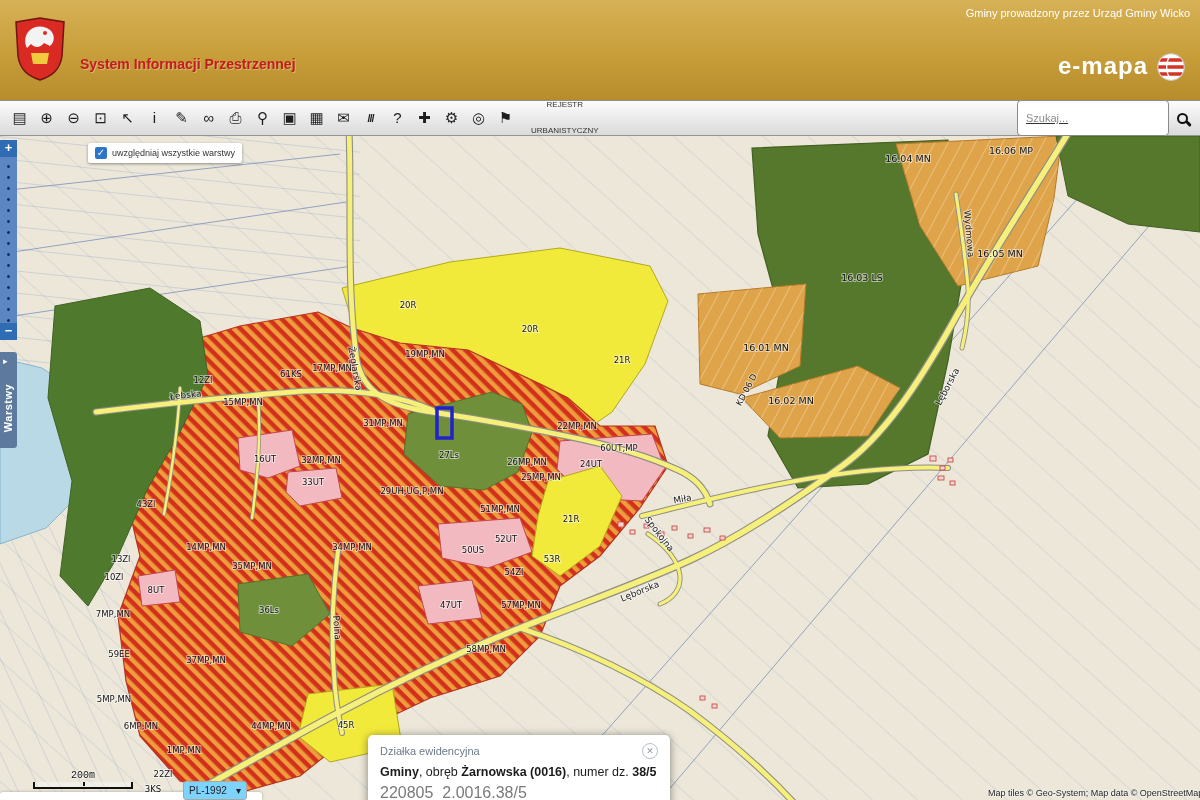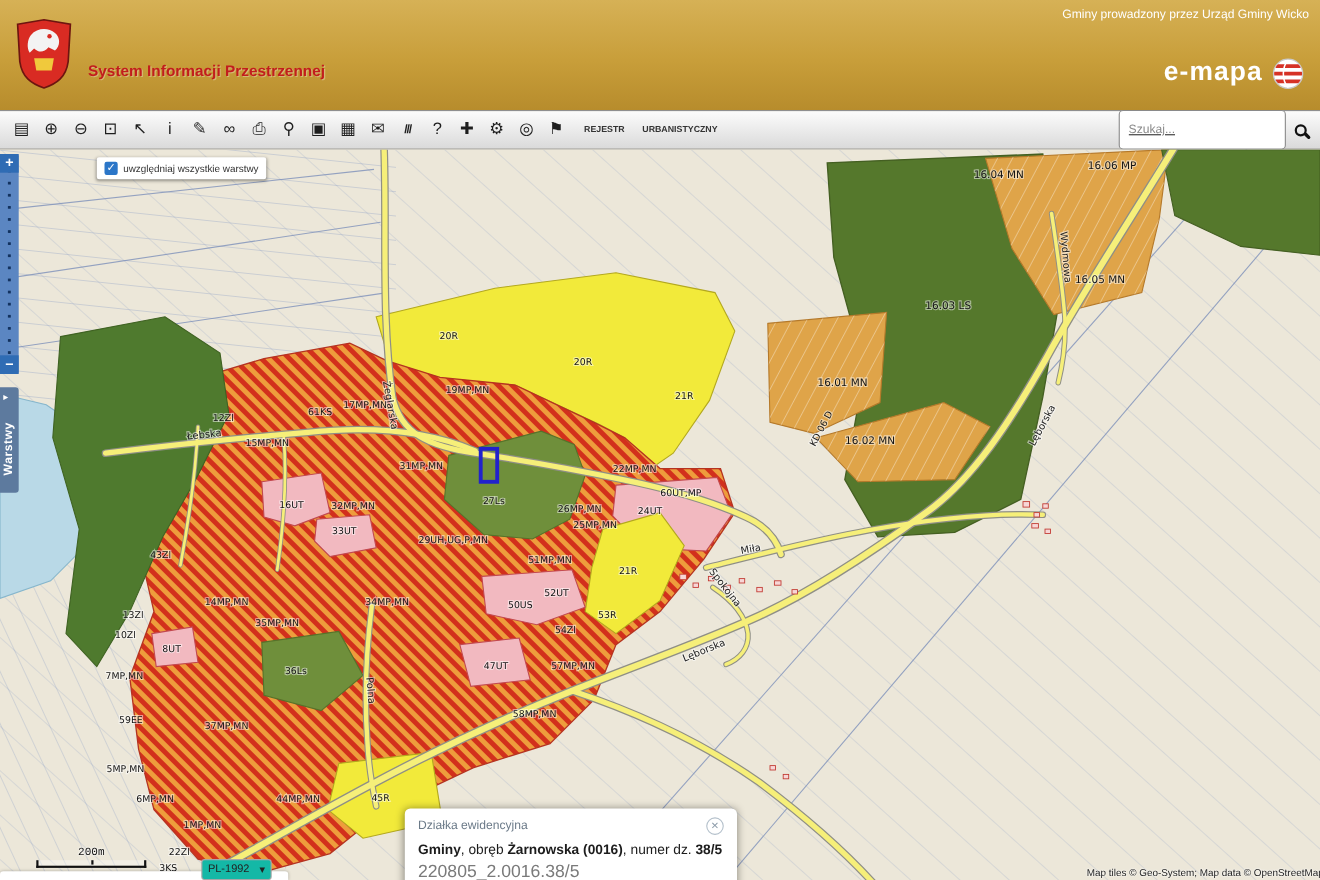--- a/index.html
+++ b/index.html
@@ -19,22 +19,22 @@
   .brand { font-size:24px; font-weight:bold; color:#ffffff; letter-spacing:1px; }
   .globe { width:30px; height:30px; }
 
   
   .toolbar { position:absolute; top:100px; left:0; width:1200px; height:36px;
     background:linear-gradient(180deg,#fcfcfc,#dadada); border-top:1px solid #8f8f8f; border-bottom:1px solid #969696;
     display:flex; align-items:center; padding:0 8px; }
   .tools { display:flex; align-items:center; gap:4px; }
   .tool { min-width:23px; text-align:center; font-size:15px; color:#1e1e1e; cursor:pointer; line-height:30px; }
   .tool.hatchtool { font-size:11px; font-weight:bold; letter-spacing:-1px; }
-  .register { margin-left:14px; display:flex; flex-direction:row; align-items:center; cursor:pointer;
-    font-size:8px; font-weight:bold; color:#333; line-height:1.2; text-align:center;gap:16px; }
+  .register { margin-left:14px; display:flex; flex-direction:column; align-items:center; cursor:pointer;
+    font-size:8px; font-weight:normal; color:#333; line-height:1.2; text-align:center;gap:16px; }
   .searchwrap { margin-left:auto; display:flex; align-items:center; gap:8px; padding-right:4px; }
   .search { width:152px; height:36px; border:1px solid #8a8a8a; border-radius:4px; padding:0 8px; font-size:11px; color:#333;text-decoration:underline; }
   .search::placeholder { color:#8a8a8a; }
   .mag { position:relative; width:11px; height:11px; border:2.5px solid #111; border-radius:50%; display:inline-block; cursor:pointer; }
   .mag::after { content:""; position:absolute; width:7px; height:2.5px; background:#111; transform:rotate(45deg);
     right:-6px; bottom:-3px; border-radius:2px; }
 
   
   .map { position:absolute; top:136px; left:0; width:1200px; height:664px; overflow:hidden; background:#ece7d9; cursor:crosshair; }
   .map svg.basemap { position:absolute; top:0; left:0; }
@@ -74,21 +74,21 @@
     font-size:9px; line-height:14px; text-align:center; cursor:pointer; }
   .popup .pline1 { margin-top:6px; font-size:12.5px; color:#1c1c1c; }
   .popup .pline2 { margin-top:5px; font-size:16px; color:#7a7a7a; }
 
   
   .scale { position:absolute; left:33px; top:634px; width:100px; text-align:center;font-family:Liberation Mono, monospace; }
   .scale .stxt { font-size:10px; color:#111; text-shadow:0 0 2px #fff,0 0 2px #fff; }
   .scale .sbar { margin-top:1px; height:7px; border:2px solid #111; border-top:none; background:rgba(255,255,255,.35); position:relative; }
   .scale .sbar::after { content:""; position:absolute; left:50%; top:0; width:2px; height:4px; background:#111; }
   .statusbox { position:absolute; left:0; top:656px; width:262px; height:8px; background:#fff; border-radius:3px 3px 0 0; box-shadow:0 0 3px rgba(0,0,0,.3); }
-  .crs { position:absolute; left:183px; top:645px; width:64px; height:19px; background:#14b8a6; border:1px solid #a7a7a7;
+  .crs { position:absolute; left:183px; top:645px; width:64px; height:19px; background:#7dd3fc; border:1px solid #a7a7a7;
     border-radius:3px; font-size:10px; color:#222; display:flex; align-items:center; justify-content:space-between;
     padding:0 5px; cursor:pointer; }
   .attrib { position:absolute; left:988px; top:652px; width:300px; white-space:nowrap; font-size:9px; color:#222;
     text-shadow:0 0 2px #fff,0 0 2px #fff; }
 </style>
 </head>
 <body>
 
 <div class="app">
 

